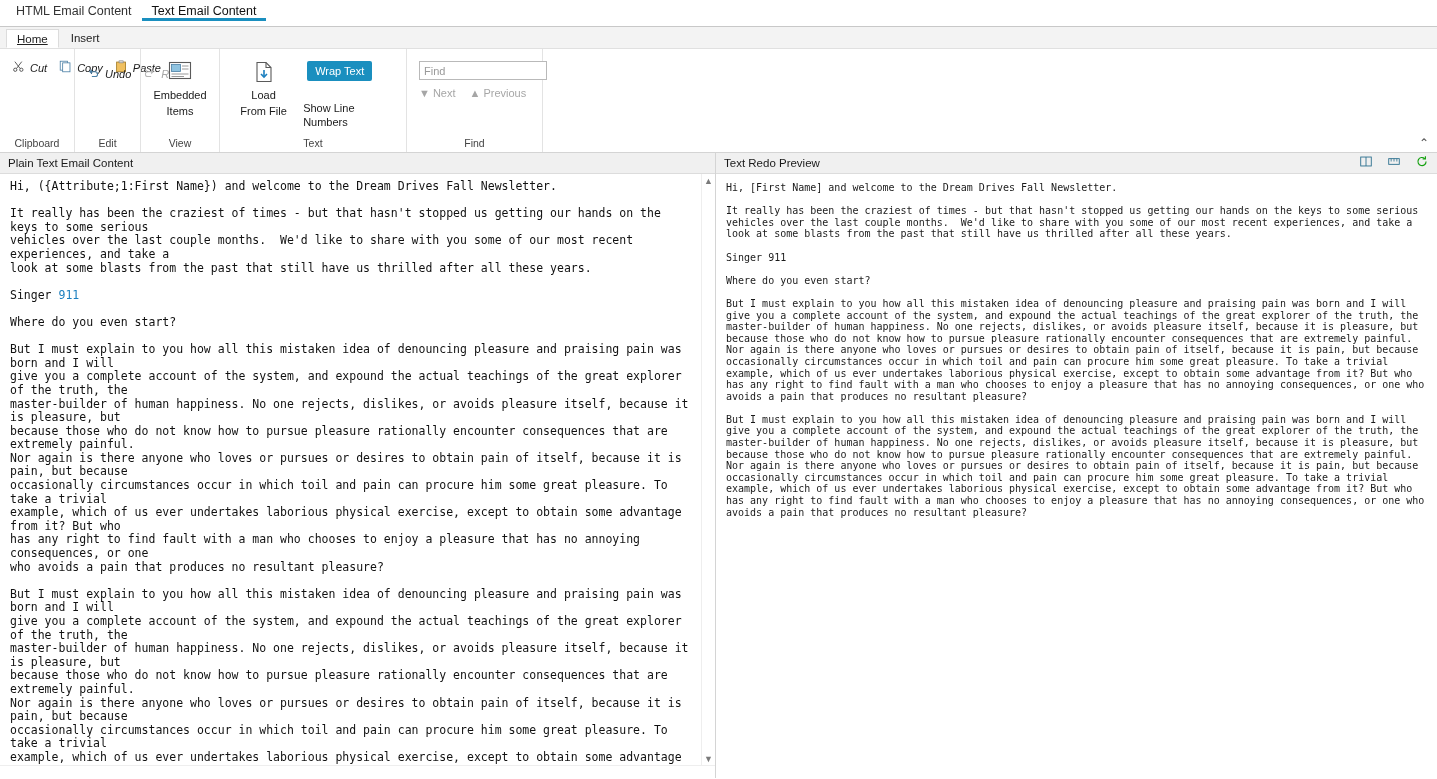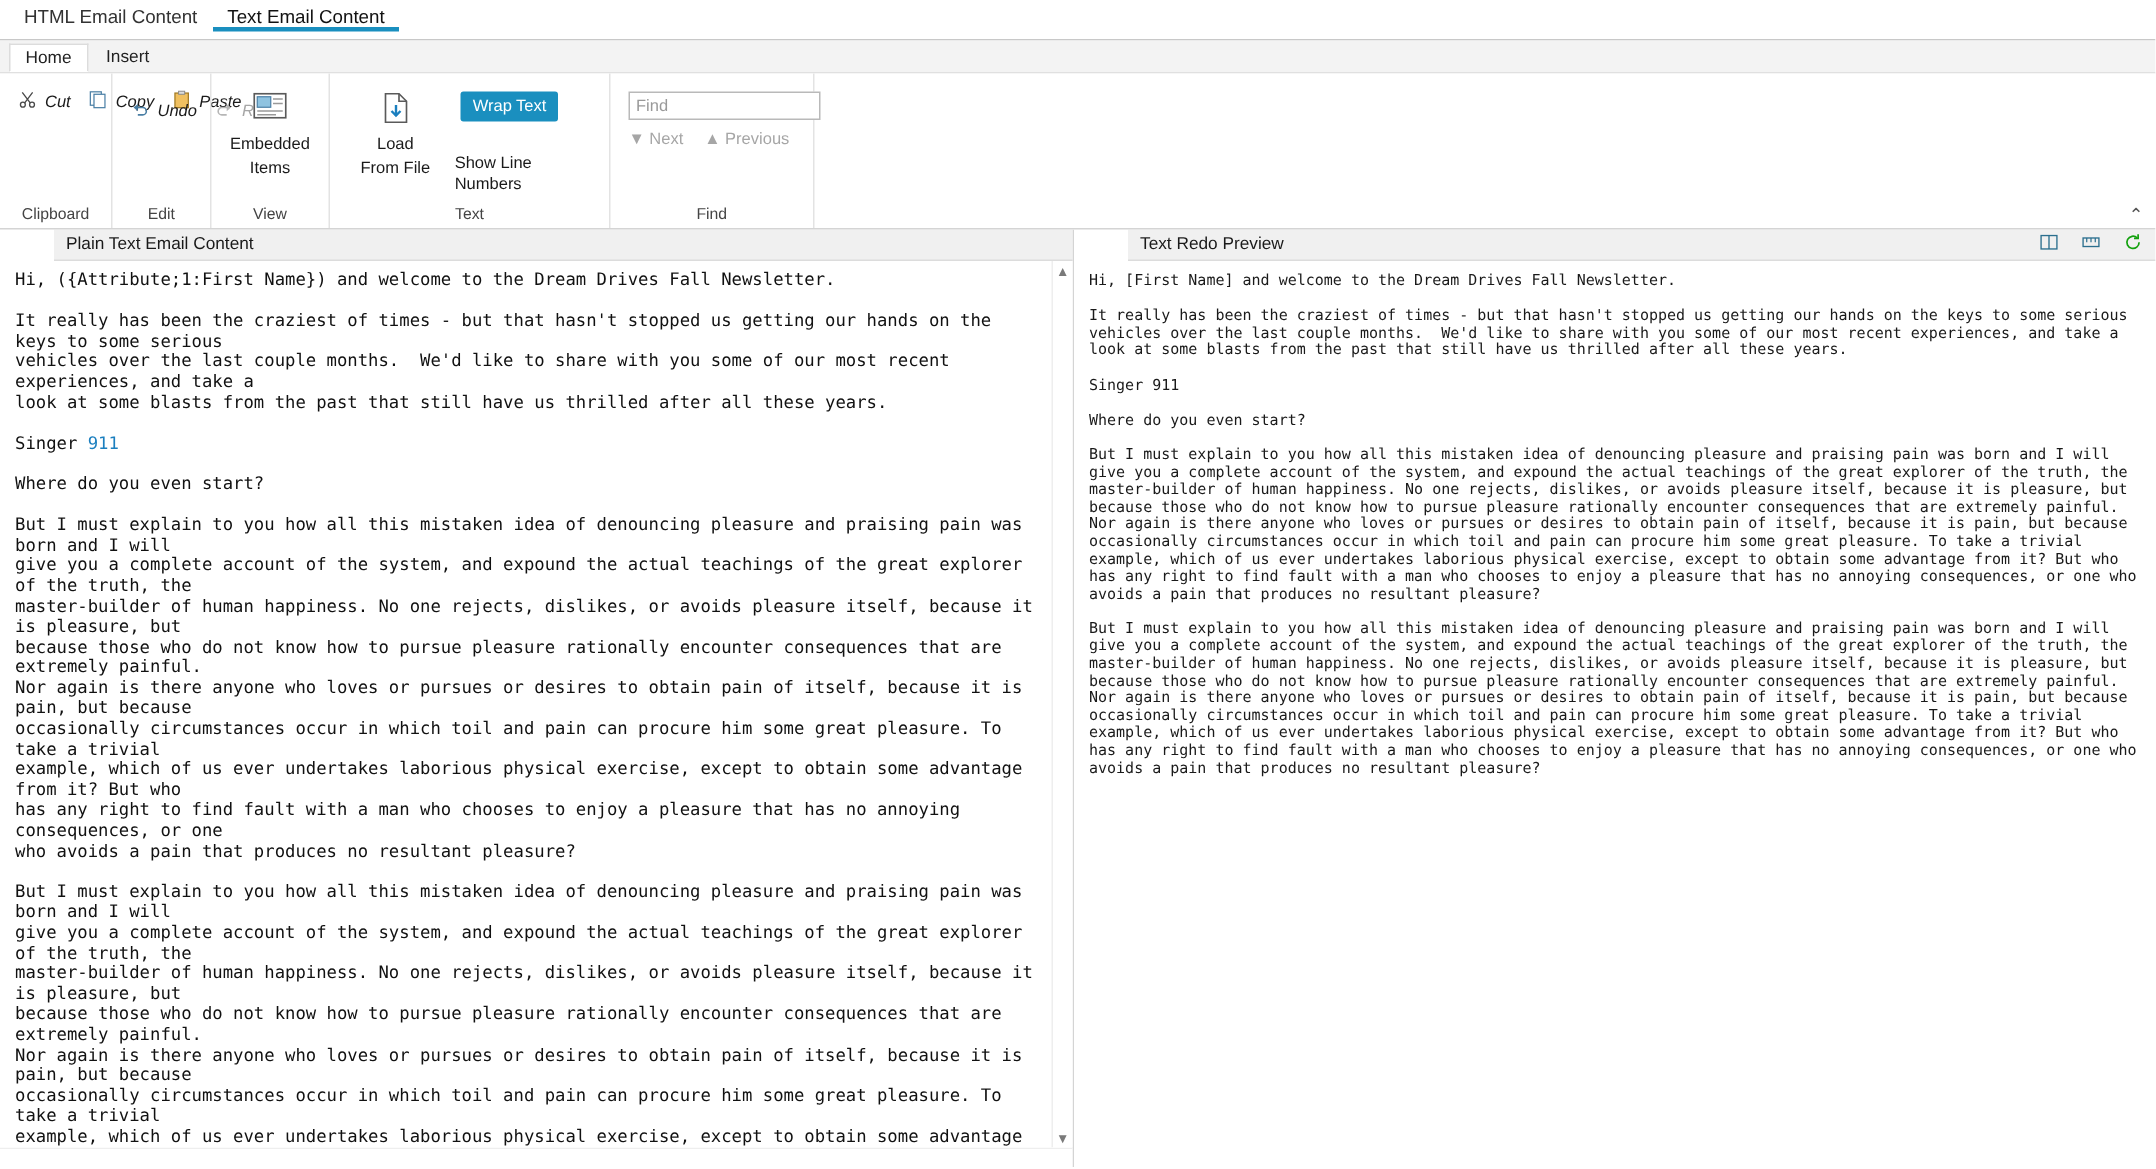--- a/index.html
+++ b/index.html
@@ -52,20 +52,21 @@
     padding: 3px 10px 2px 10px;
     color: #222;
     cursor: default;
   }
   .ribbon-tabs .rtab.active {
     background: #ffffff;
     border: 1px solid #dcdcdc;
     border-bottom: 1px solid #ffffff;
     position: relative;
     top: 1px;
+    text-decoration: underline;
   }
 
   
   .ribbon {
     height: 104px;
     background: #ffffff;
     border-bottom: 1px solid #d4d4d4;
     display: flex;
     position: relative;
   }
@@ -164,21 +165,20 @@
   .pane-right { width: 721px; }
 
   .pane-header {
     height: 21px;
     background: #f0f0f0;
     border-bottom: 1px solid #dcdcdc;
     display: flex; align-items: center;
     padding: 0 8px;
     font-size: 11.5px;
     color: #1a1a1a;
-    margin-left: 36px;
   }
   .pane-header .spacer { flex: 1; }
   .pane-header .hicon { margin-left: 14px; font-size: 13px; color: #2b6f8e; cursor: default; }
   .pane-header .hicon.green { color: #13a10e; }
 
   .editor-wrap { flex: 1; position: relative; background: #ffffff; overflow: hidden; display:flex; }
   .editor {
     flex: 1;
     padding: 6px 8px 6px 10px;
     font-family: "DejaVu Sans Mono", monospace;

